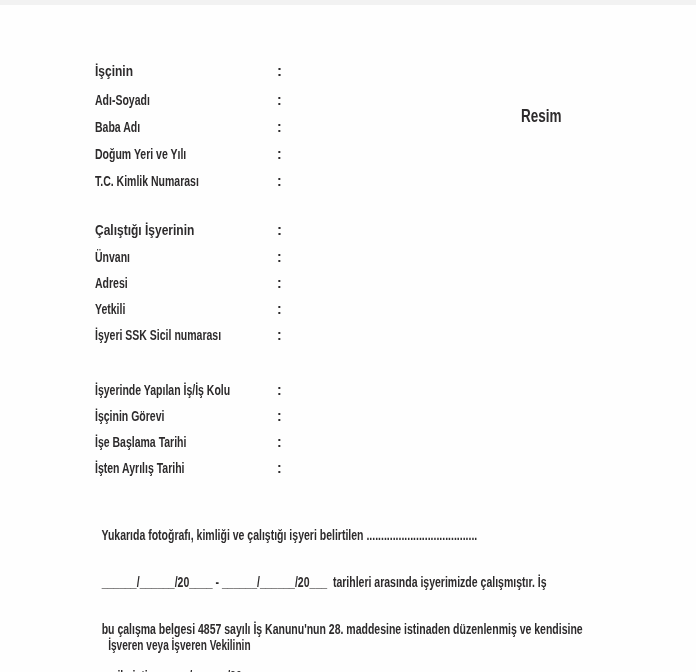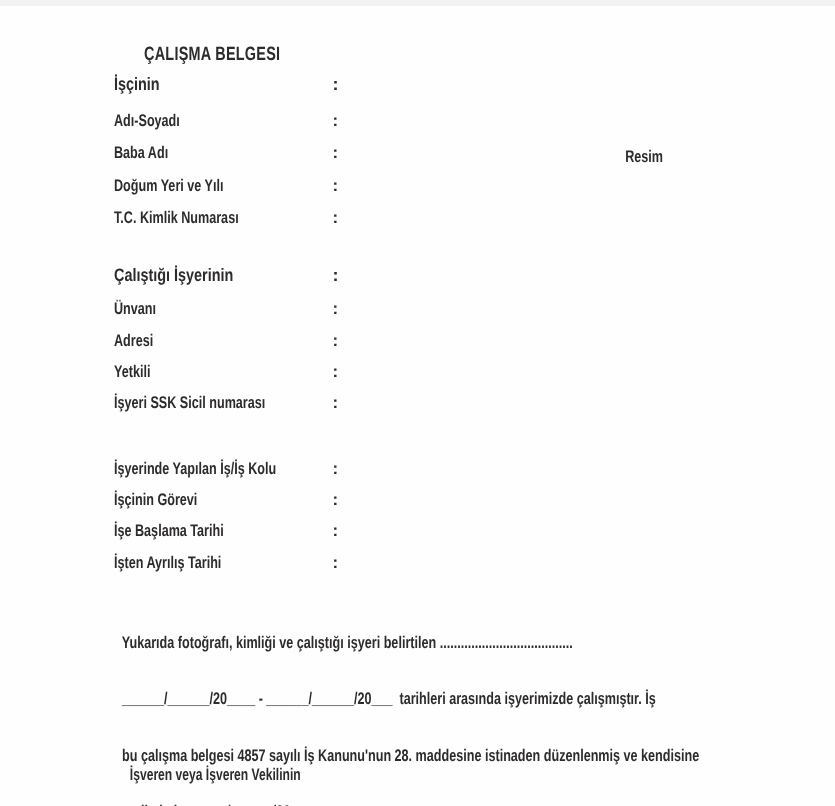--- a/index.html
+++ b/index.html
@@ -40,22 +40,22 @@
     line-height: 15px;
     font-size: 14px;
   }
   .row .label { position: absolute; left: 95px; }
   .row .colon { position: absolute; left: 277px; }
   .row.header { font-size: 15px; }
   .row.header .label { transform: scaleX(0.80); }
   .photo-label {
     position: absolute;
     left: 521px;
-    top: 122px;
-    font-size: 14px;
+    top: 106px;
+    font-size: 18px;
   }
   .statement {
     position: absolute;
     left: 90px;
     top: 500px;
     width: 750px;
     font-size: 14px;
     line-height: 23.5px;
     transform: scaleX(0.75);
     transform-origin: 0 0;
@@ -72,23 +72,20 @@
     transform-origin: 0 0;
     white-space: pre;
   }
 </style>
 </head>
 <body>
 
 <div class="page">
   <div class="top-strip"></div>
 
-  <div class="doc-title">
-    <span class="cond">ÇALIŞMA BELGESI</span>
-  </div>
 
   <div class="photo-label">
     <span class="cond">Resim</span>
   </div>
 
   <div class="row header" style="top:63px">
     <span class="label cond">İşçinin</span>
     <span class="colon">:</span>
   </div>
   <div class="row" style="top:93px">

